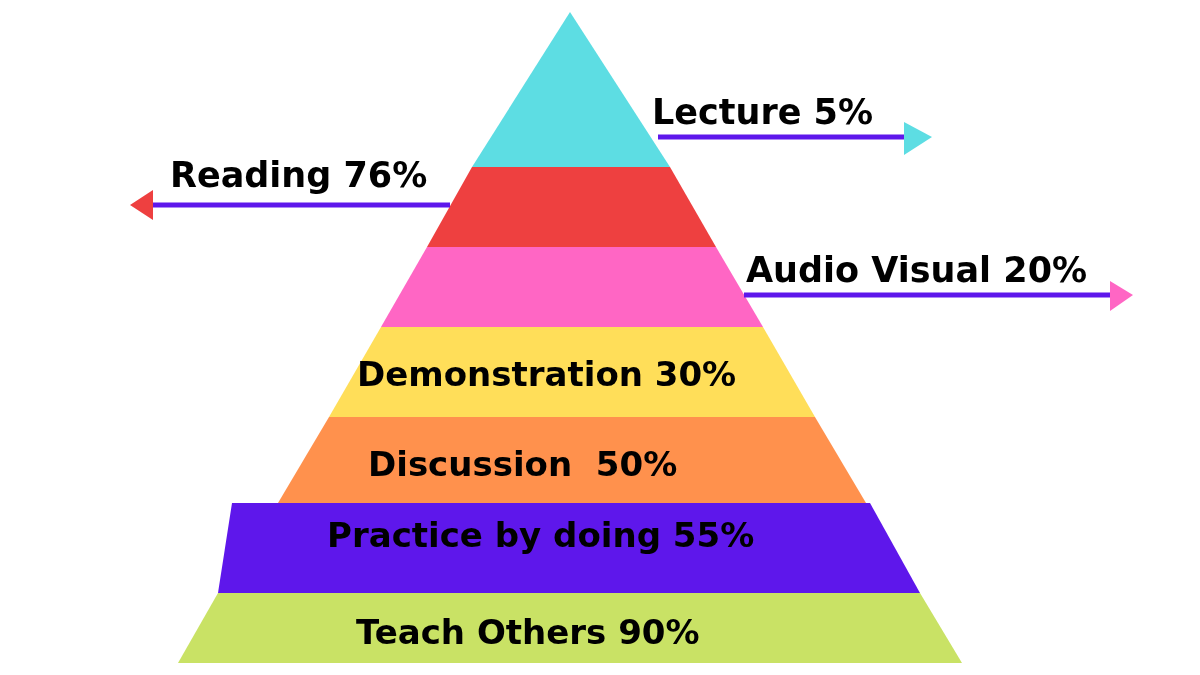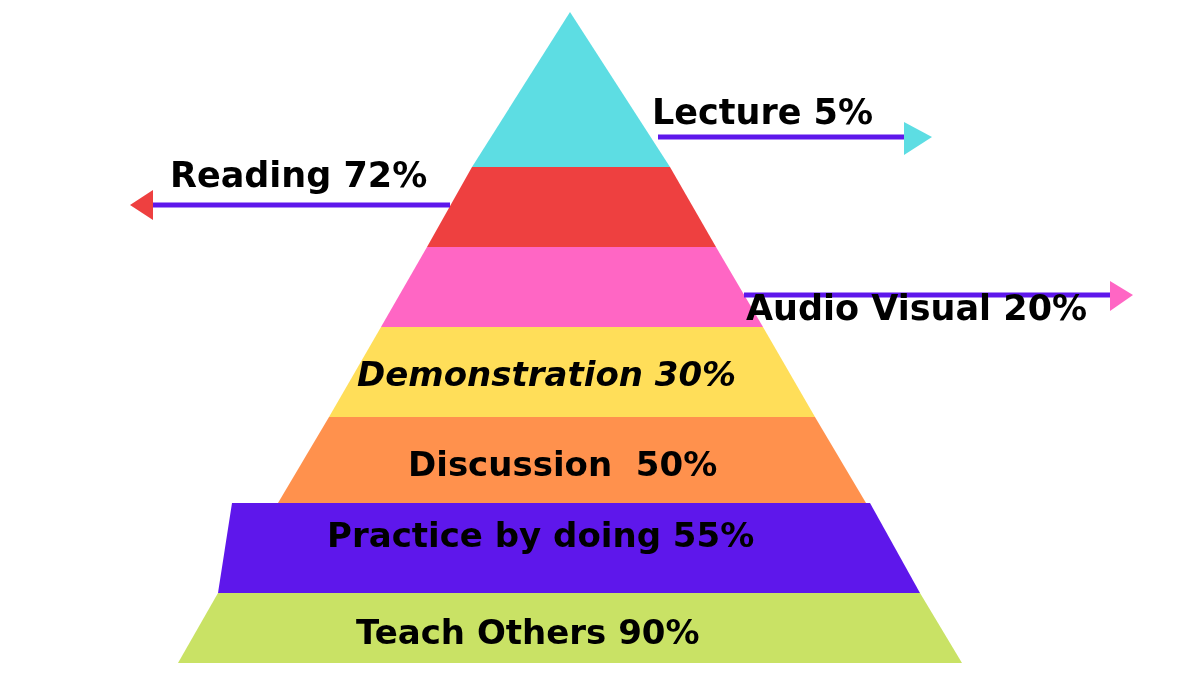--- a/index.html
+++ b/index.html
@@ -31,19 +31,19 @@
     <polygon id="ah-reading" points="153,190 130,205 153,220" fill="#EE4040"></polygon>
   </g>
 
   <g>
     <line id="ln-audio" x1="744" y1="295" x2="1112" y2="295" stroke-width="5" stroke="#5E17EB"></line>
     <polygon id="ah-audio" points="1110,281 1133,295 1110,311" fill="#FF66C4"></polygon>
   </g>
 </svg>
 
 <div class="lbl" style="left:652px;top:92px;font-size:35px;text-align:right;">Lecture 5%</div>
-<div class="lbl" style="left:170px;top:155px;font-size:35px;">Reading 72%</div>
-<div class="lbl" style="left:746px;top:250px;font-size:35px;margin-top:38px;">Audio Visual 20%</div>
+<div class="lbl" style="left:170px;top:155px;font-size:35px;">Reading 76%</div>
+<div class="lbl" style="left:746px;top:250px;font-size:35px;">Audio Visual 20%</div>
 
-<div class="lbl" style="left:357px;top:354px;font-size:34px;font-style:italic;">Demonstration 30%</div>
-<div class="lbl" style="left:408px;top:444px;font-size:34px;white-space:pre;">Discussion  50%</div>
+<div class="lbl" style="left:357px;top:354px;font-size:34px;">Demonstration 30%</div>
+<div class="lbl" style="left:368px;top:444px;font-size:34px;white-space:pre;">Discussion  50%</div>
 <div class="lbl" style="left:327px;top:515px;font-size:34px;">Practice by doing 55%</div>
 <div class="lbl" style="left:356px;top:612px;font-size:34px;">Teach Others 90%</div>
 
 </body></html>

